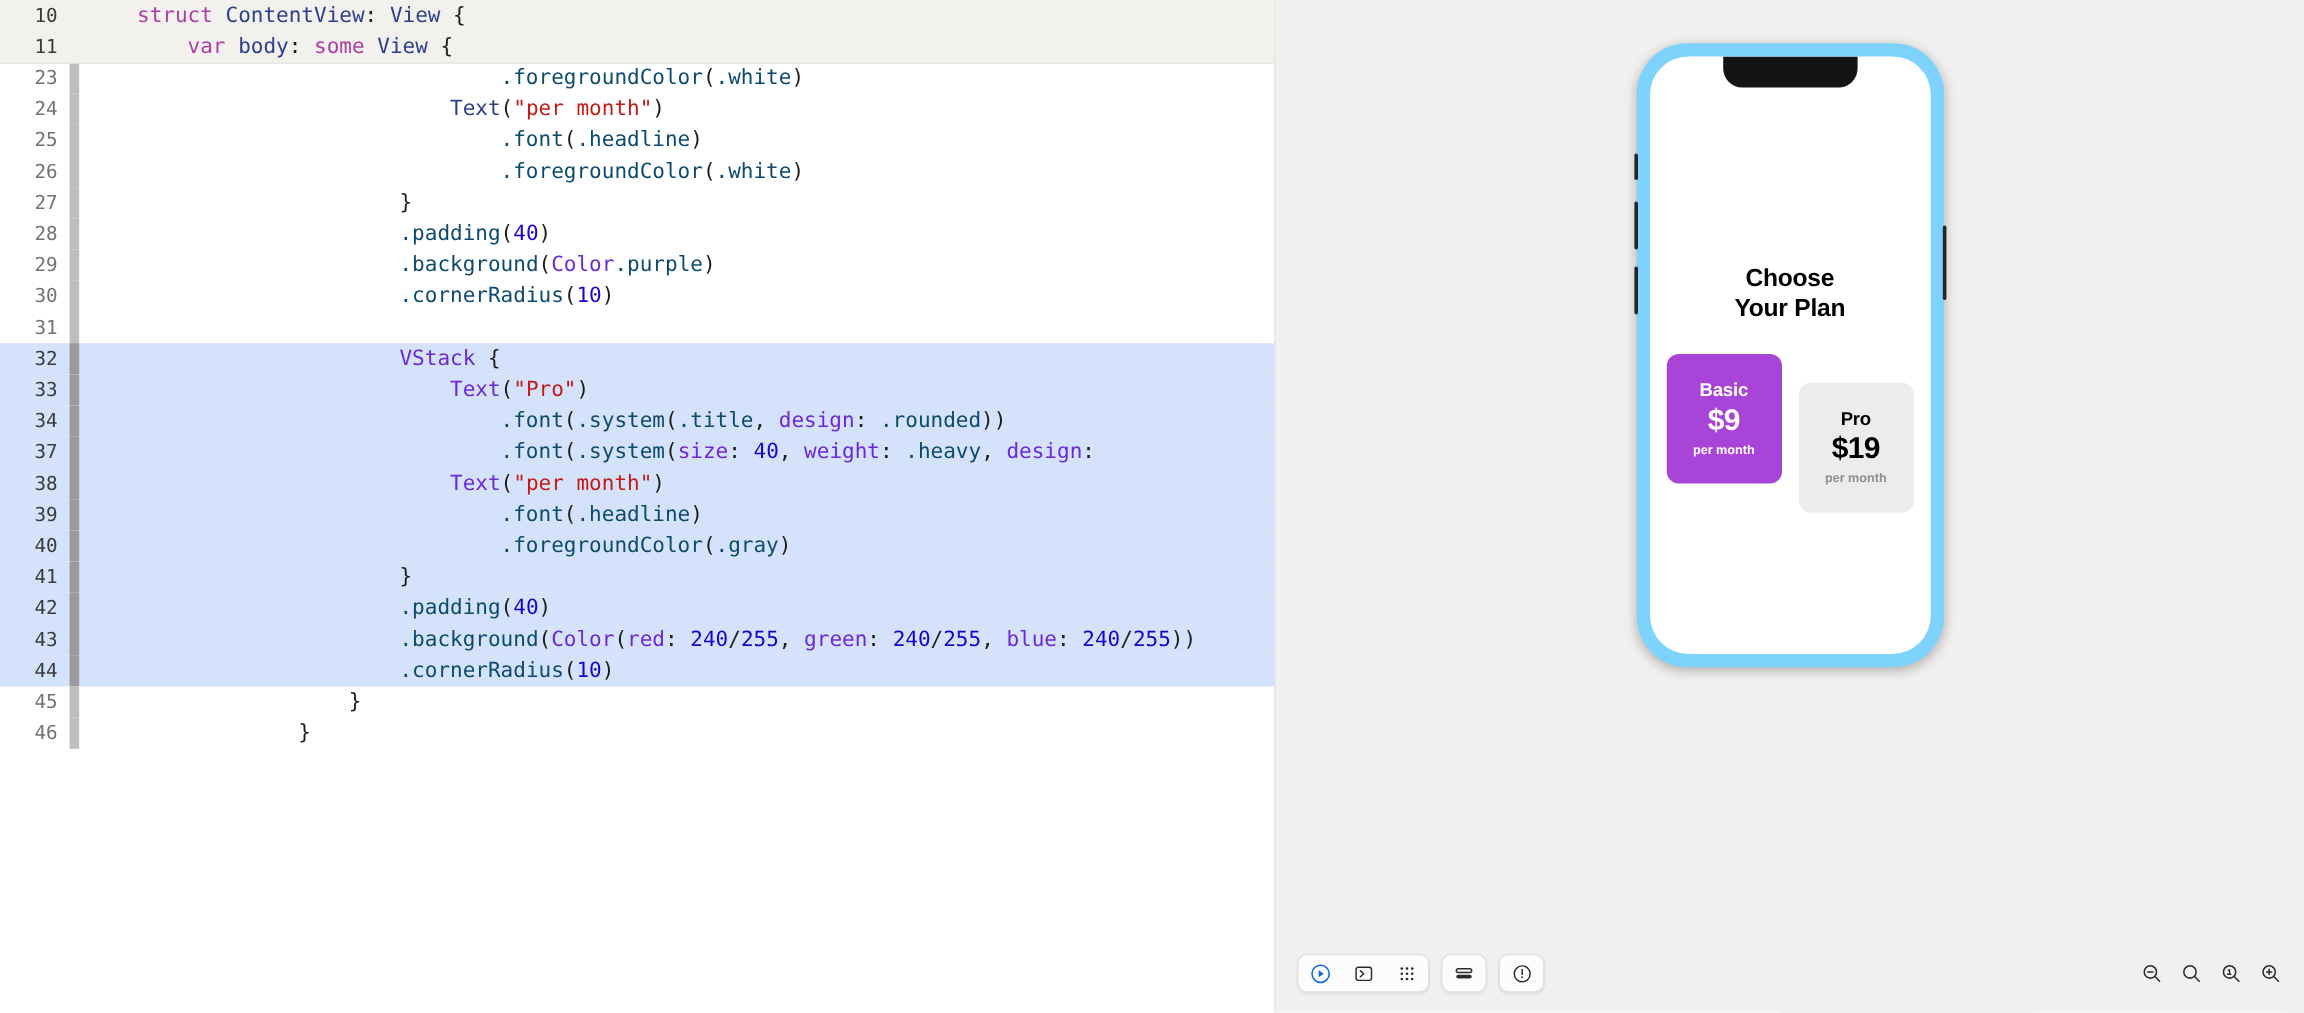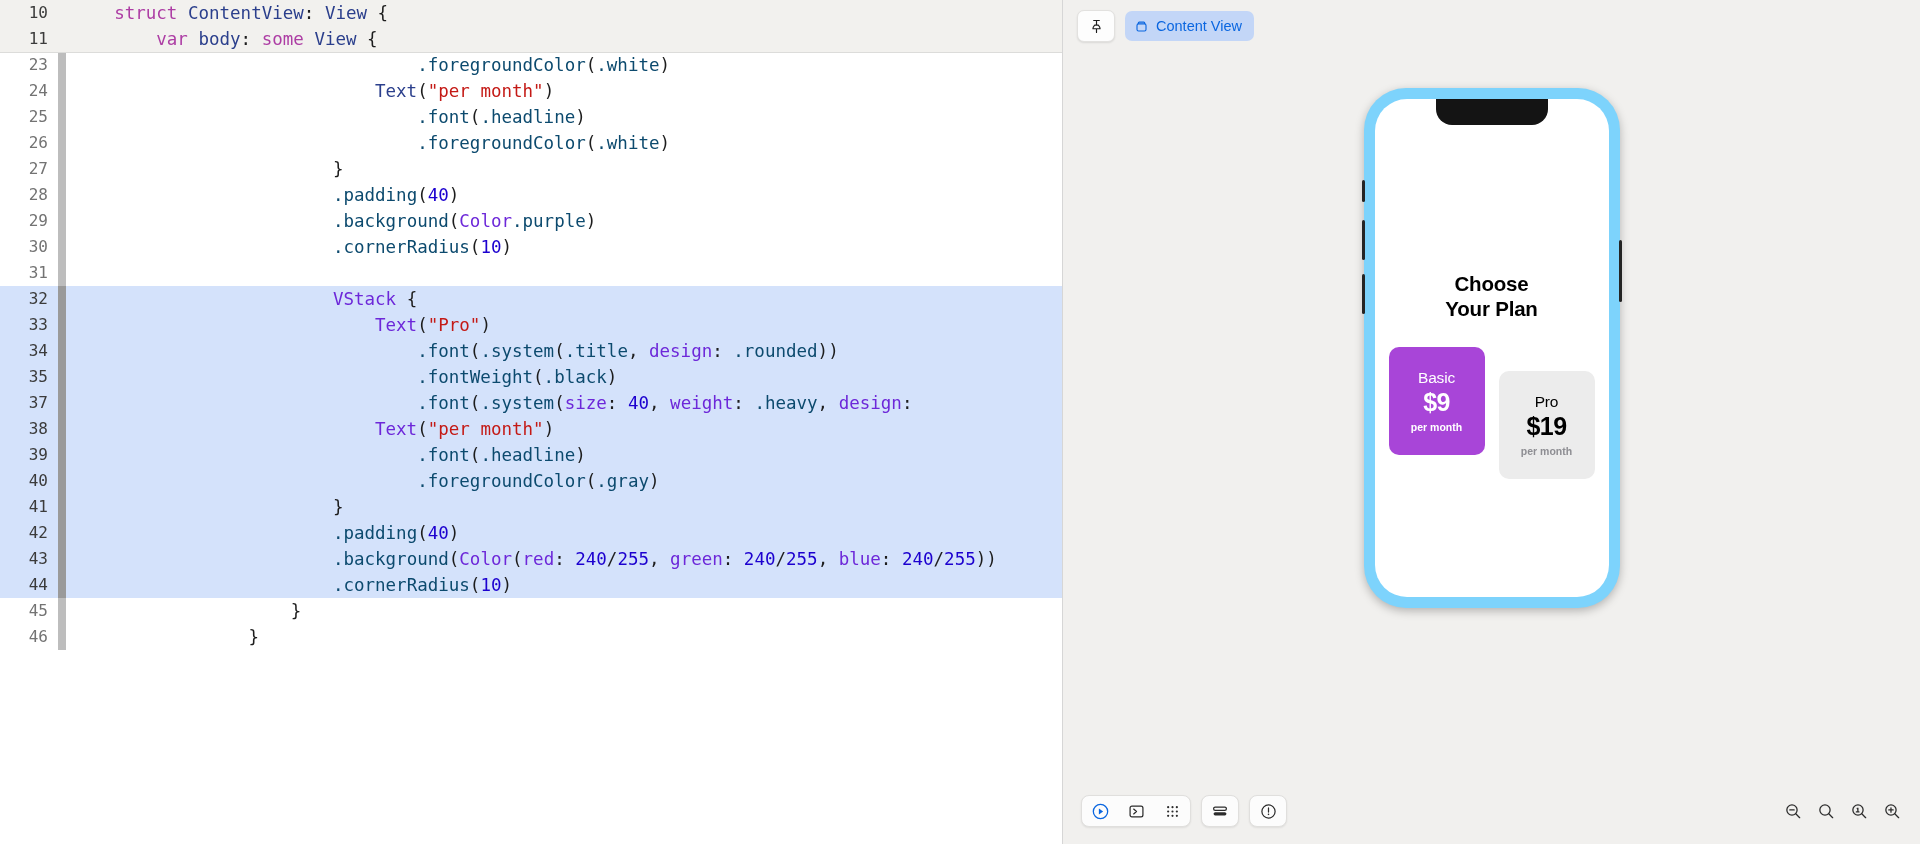--- a/index.html
+++ b/index.html
@@ -137,21 +137,21 @@
   }
   .cards { display: flex; gap: 14px; margin-top: 26px; }
   .card {
     width: 96px; height: 108px;
     border-radius: 10px;
     display: flex; flex-direction: column;
     align-items: center; justify-content: center;
   }
   .card.basic { background: #a845d8; }
   .card.pro   { background: #ececec; margin-top: 24px; }
-  .c-name  { font-size: 15.5px; font-weight: 400; letter-spacing: -.2px; }
+  .c-name  { font-size: 15.5px; font-weight: 700; letter-spacing: -.2px; }
   .c-price { font-size: 25px; font-weight: 900; margin-top: 1px; letter-spacing: -.6px; }
   .c-per   { font-size: 10.5px; font-weight: bold; margin-top: 4px; }
   .basic .c-name, .basic .c-price, .basic .c-per { color: #ffffff; }
   .pro .c-name, .pro .c-price { color: #000000; }
   .pro .c-per { color: #8e8e93; }
 
   
   .pv-bot {
     height: 66px; position: relative;
     display: flex; align-items: center;
@@ -198,51 +198,36 @@
           <div class="code-line"><div class="ln">25</div><div class="gutbar g1"></div><div class="code-txt"><span>                                </span><span class="fn">.font</span><span class="plain">(</span><span class="fn">.headline</span><span class="plain">)</span></div></div>
           <div class="code-line"><div class="ln">26</div><div class="gutbar g1"></div><div class="code-txt"><span>                                </span><span class="fn">.foregroundColor</span><span class="plain">(</span><span class="fn">.white</span><span class="plain">)</span></div></div>
           <div class="code-line"><div class="ln">27</div><div class="gutbar g1"></div><div class="code-txt"><span>                        </span><span class="plain">}</span></div></div>
           <div class="code-line"><div class="ln">28</div><div class="gutbar g1"></div><div class="code-txt"><span>                        </span><span class="fn">.padding</span><span class="plain">(</span><span class="num">40</span><span class="plain">)</span></div></div>
           <div class="code-line"><div class="ln">29</div><div class="gutbar g1"></div><div class="code-txt"><span>                        </span><span class="fn">.background</span><span class="plain">(</span><span class="typ2">Color</span><span class="fn">.purple</span><span class="plain">)</span></div></div>
           <div class="code-line"><div class="ln">30</div><div class="gutbar g1"></div><div class="code-txt"><span>                        </span><span class="fn">.cornerRadius</span><span class="plain">(</span><span class="num">10</span><span class="plain">)</span></div></div>
           <div class="code-line"><div class="ln">31</div><div class="gutbar g1"></div><div class="code-txt"></div></div>
           <div class="code-line sel"><div class="ln dark">32</div><div class="gutbar g2"></div><div class="code-txt"><span>                        </span><span class="typ2">VStack</span><span class="plain"> {</span></div></div>
           <div class="code-line sel"><div class="ln dark">33</div><div class="gutbar g2"></div><div class="code-txt"><span>                            </span><span class="typ2">Text</span><span class="plain">(</span><span class="str">"Pro"</span><span class="plain">)</span></div></div>
           <div class="code-line sel"><div class="ln dark">34</div><div class="gutbar g2"></div><div class="code-txt"><span>                                </span><span class="fn">.font</span><span class="plain">(</span><span class="fn">.system</span><span class="plain">(</span><span class="fn">.title</span><span class="plain">, </span><span class="typ2">design</span><span class="plain">: </span><span class="fn">.rounded</span><span class="plain">))</span></div></div>
-          <div class="code-line sel"><div class="ln dark">35</div><div class="gutbar g2"></div><div class="code-txt"><span>                                </span><span class="fn">.fontWeight</span><span class="plain">(</span><span class="fn">.black</span><span class="plain">)</span></div></div>
           <div class="code-line sel"><div class="ln dark">37</div><div class="gutbar g2"></div><div class="code-txt"><span>                                </span><span class="fn">.font</span><span class="plain">(</span><span class="fn">.system</span><span class="plain">(</span><span class="typ2">size</span><span class="plain">: </span><span class="num">40</span><span class="plain">, </span><span class="typ2">weight</span><span class="plain">: </span><span class="fn">.heavy</span><span class="plain">, </span><span class="typ2">design</span><span class="plain">:</span></div></div>
           <div class="code-line sel"><div class="ln dark">38</div><div class="gutbar g2"></div><div class="code-txt"><span>                            </span><span class="typ2">Text</span><span class="plain">(</span><span class="str">"per month"</span><span class="plain">)</span></div></div>
           <div class="code-line sel"><div class="ln dark">39</div><div class="gutbar g2"></div><div class="code-txt"><span>                                </span><span class="fn">.font</span><span class="plain">(</span><span class="fn">.headline</span><span class="plain">)</span></div></div>
           <div class="code-line sel"><div class="ln dark">40</div><div class="gutbar g2"></div><div class="code-txt"><span>                                </span><span class="fn">.foregroundColor</span><span class="plain">(</span><span class="fn">.gray</span><span class="plain">)</span></div></div>
           <div class="code-line sel"><div class="ln dark">41</div><div class="gutbar g2"></div><div class="code-txt"><span>                        </span><span class="plain">}</span></div></div>
           <div class="code-line sel"><div class="ln dark">42</div><div class="gutbar g2"></div><div class="code-txt"><span>                        </span><span class="fn">.padding</span><span class="plain">(</span><span class="num">40</span><span class="plain">)</span></div></div>
           <div class="code-line sel"><div class="ln dark">43</div><div class="gutbar g2"></div><div class="code-txt"><span>                        </span><span class="fn">.background</span><span class="plain">(</span><span class="typ2">Color</span><span class="plain">(</span><span class="typ2">red</span><span class="plain">: </span><span class="num">240</span><span class="plain">/</span><span class="num">255</span><span class="plain">, </span><span class="typ2">green</span><span class="plain">: </span><span class="num">240</span><span class="plain">/</span><span class="num">255</span><span class="plain">, </span><span class="typ2">blue</span><span class="plain">: </span><span class="num">240</span><span class="plain">/</span><span class="num">255</span><span class="plain">))</span></div></div>
           <div class="code-line sel"><div class="ln dark">44</div><div class="gutbar g2"></div><div class="code-txt"><span>                        </span><span class="fn">.cornerRadius</span><span class="plain">(</span><span class="num">10</span><span class="plain">)</span></div></div>
           <div class="code-line"><div class="ln">45</div><div class="gutbar g1"></div><div class="code-txt"><span>                    </span><span class="plain">}</span></div></div>
           <div class="code-line"><div class="ln">46</div><div class="gutbar g1"></div><div class="code-txt"><span>                </span><span class="plain">}</span></div></div>
         </div>
     </div>
   </div>
 
   <div class="preview">
 
-    <div class="pv-top">
-      <div class="pin-btn">
-        <svg width="15" height="15" viewBox="0 0 16 16">
-          <path d="M5 1.6h6M8 2v4.6M4.2 10.4h7.6c0-2.1-1.3-3-1.9-3.8H6.1C5.5 7.4 4.2 8.3 4.2 10.4ZM8 10.6v3.8" stroke="#1d1d1d" stroke-width="1.25" fill="none" stroke-linecap="round" stroke-linejoin="round"></path>
-        </svg>
-      </div>
-      <div class="chip">
-        <svg width="15" height="15" viewBox="0 0 16 16">
-          <rect x="3.2" y="5.2" width="9.6" height="7.6" rx="1.6" fill="none" stroke="#0a66e0" stroke-width="1.2"></rect>
-          <path d="M4.6 5.2V4.3a1 1 0 0 1 1-1h4.8a1 1 0 0 1 1 1v0.9" fill="none" stroke="#0a66e0" stroke-width="1.2"></path>
-        </svg>
-        <span>Content View</span>
-      </div>
-    </div>
 
     <div class="canvas">
       <div class="phone">
         <div class="btn-side b-mute"></div>
         <div class="btn-side b-volup"></div>
         <div class="btn-side b-voldn"></div>
         <div class="btn-side b-power"></div>
 
         <div class="screen">
           <div class="notch"></div>

